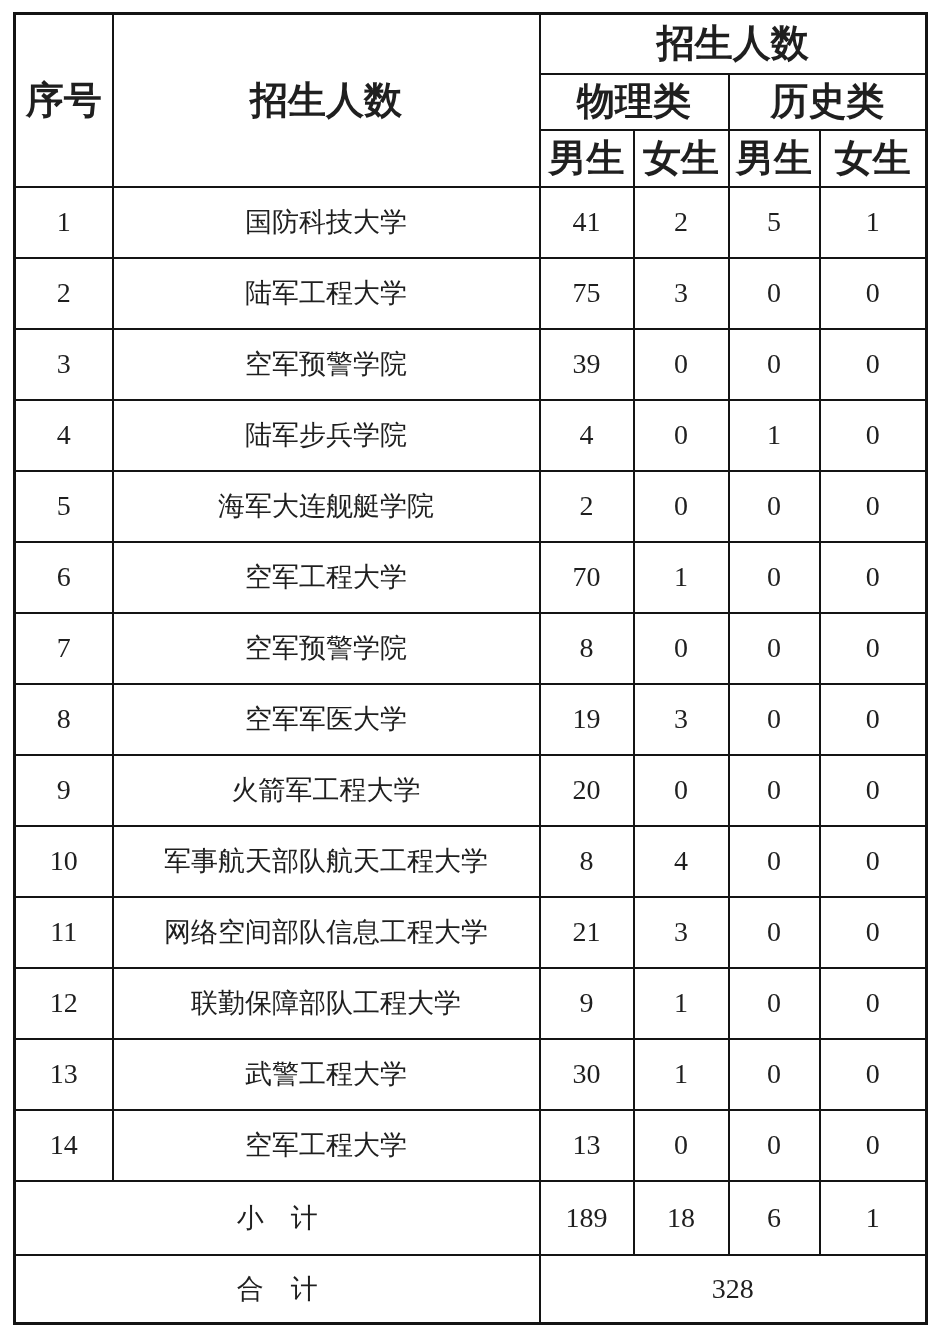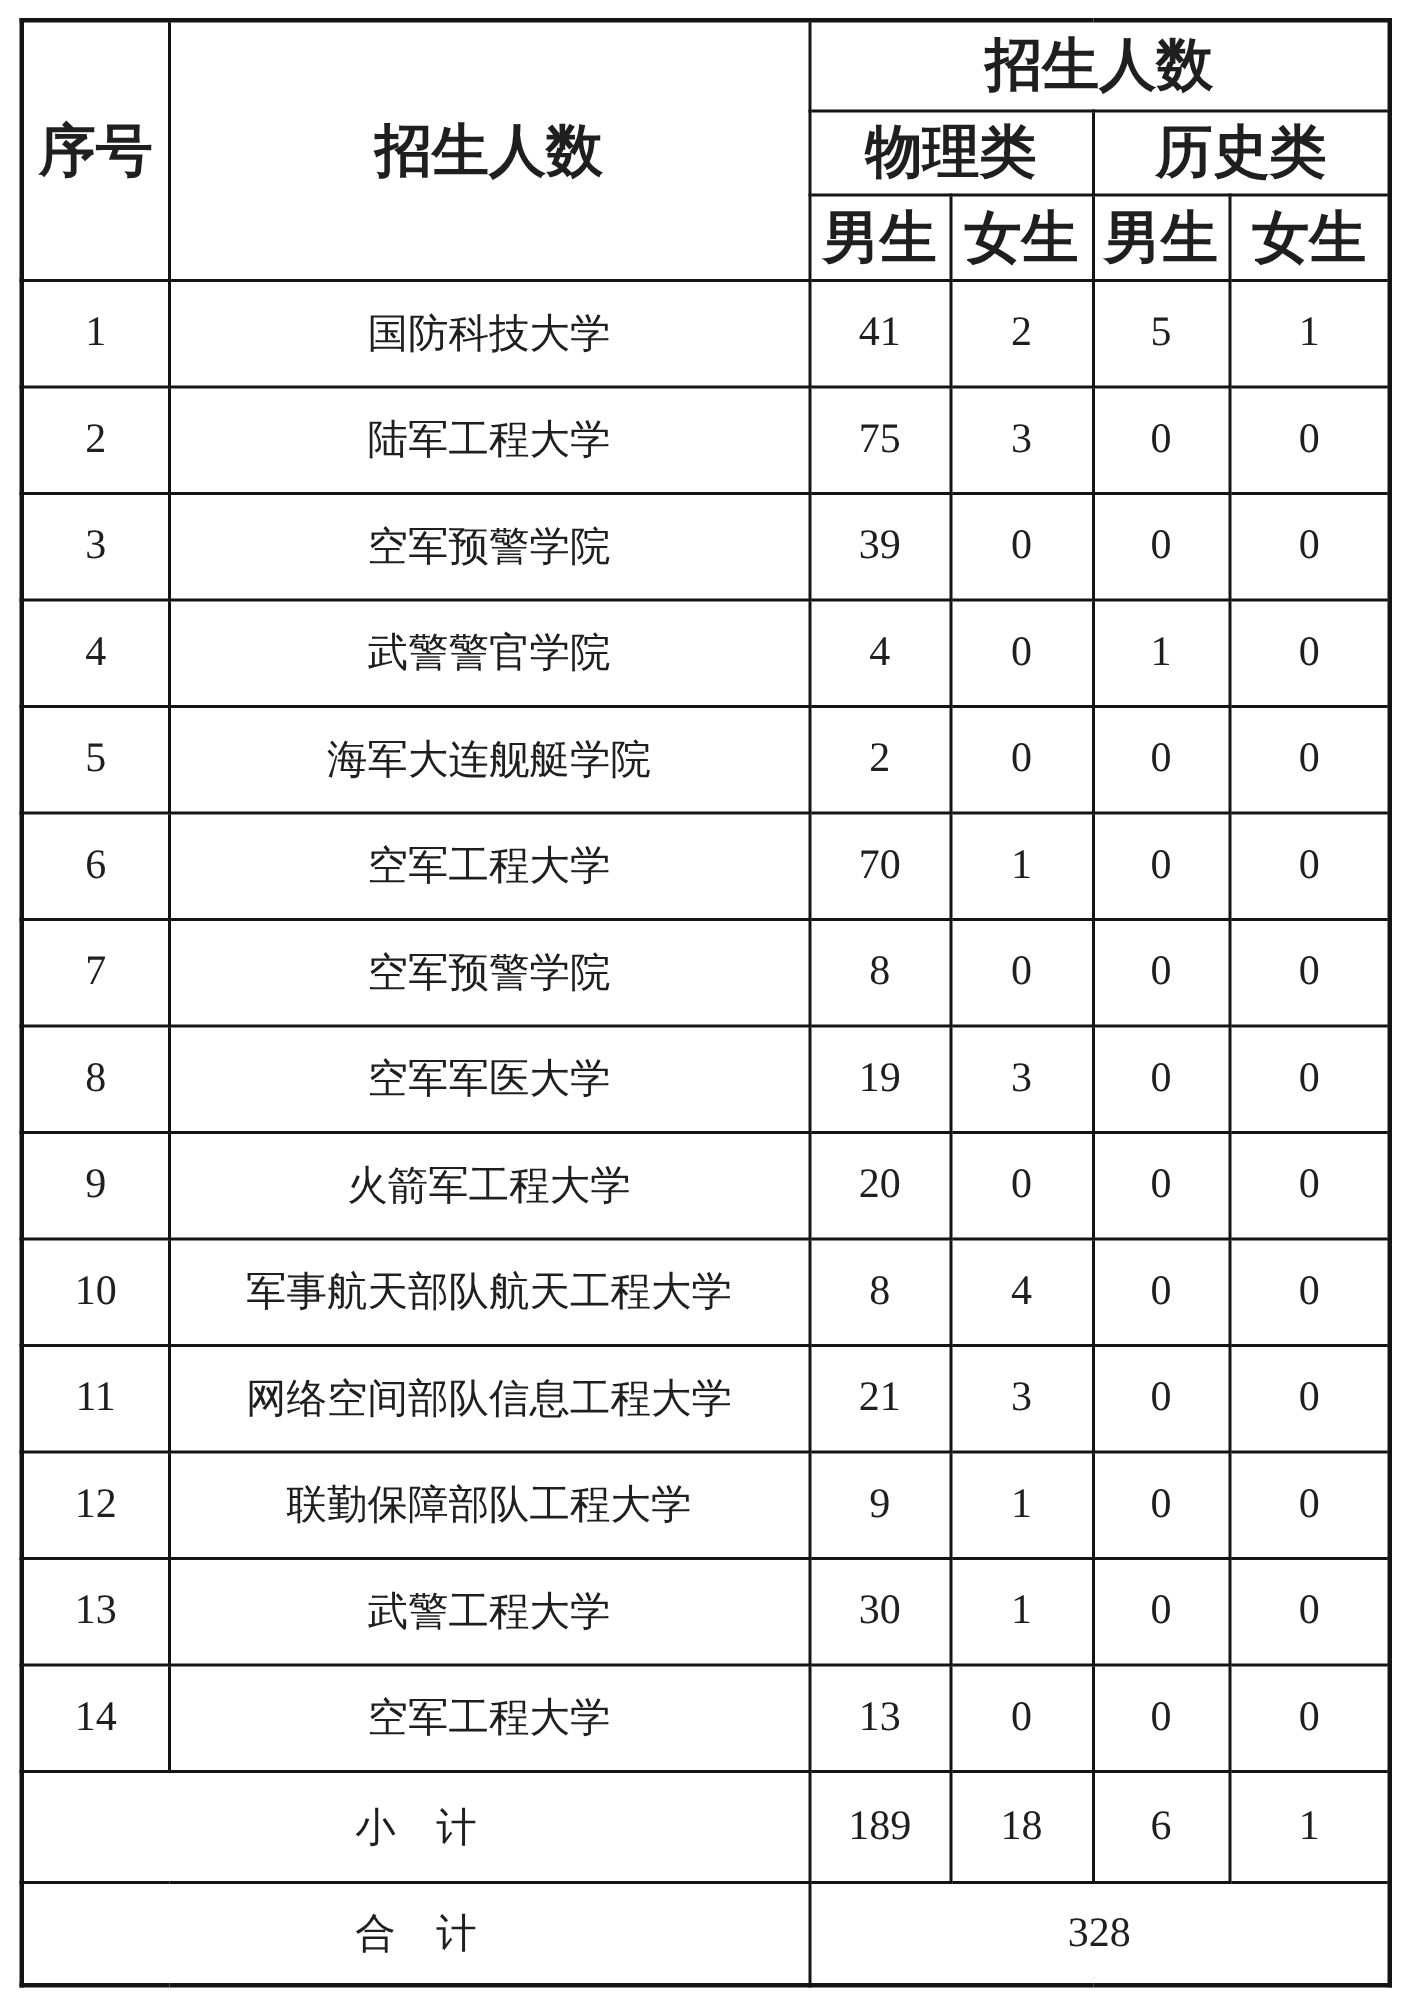--- a/index.html
+++ b/index.html
@@ -104,21 +104,21 @@
     <tr class="drow">
       <td class="num">3</td>
       <td>空军预警学院</td>
       <td class="num">39</td>
       <td class="num">0</td>
       <td class="num">0</td>
       <td class="num">0</td>
     </tr>
     <tr class="drow">
       <td class="num">4</td>
-      <td>武警警官学院</td>
+      <td>陆军步兵学院</td>
       <td class="num">4</td>
       <td class="num">0</td>
       <td class="num">1</td>
       <td class="num">0</td>
     </tr>
     <tr class="drow">
       <td class="num">5</td>
       <td>海军大连舰艇学院</td>
       <td class="num">2</td>
       <td class="num">0</td>

